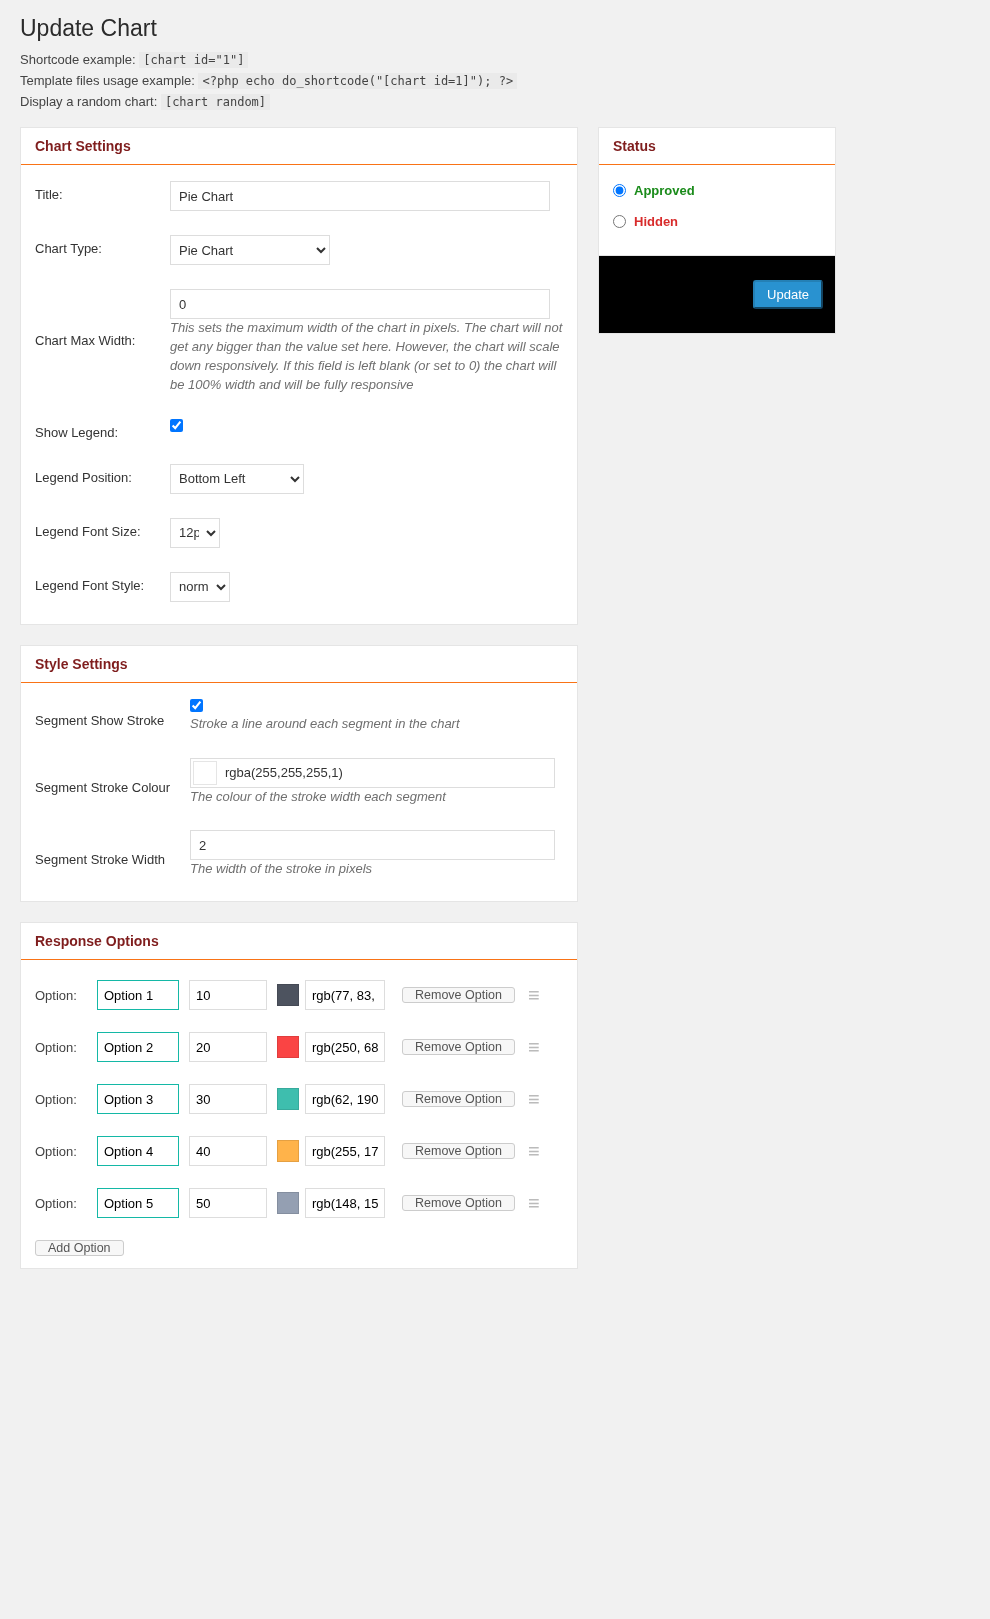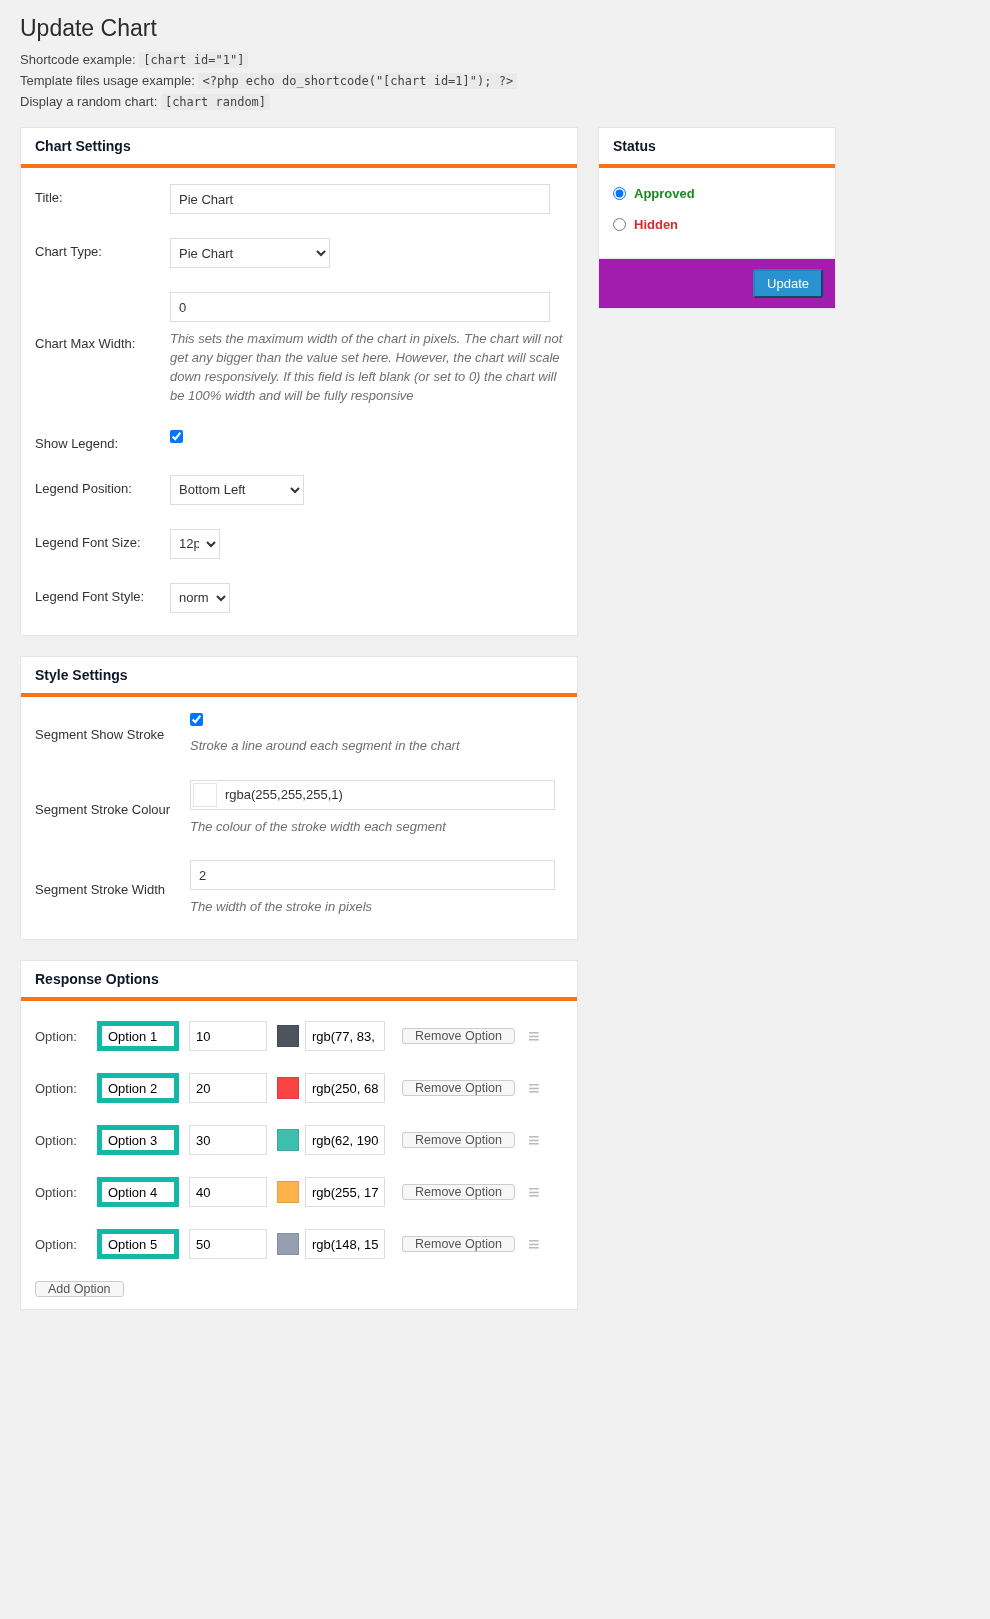--- a/index.html
+++ b/index.html
@@ -23,31 +23,31 @@
     .side-col { flex: 0 0 238px; }
     .panel {
       background: #fff;
       border: 1px solid #e5e5e5;
       margin-bottom: 20px;
     }
     .panel-header {
       padding: 10px 14px;
       font-size: 14px;
       font-weight: 600;
-      color: #0f172a;
-      border-bottom: 4px solid #f97316;
+      color: #7f1d1d;
+      border-bottom: 1px solid #f97316;
     }
     .panel-body { padding: 16px 14px 22px 14px; }
-    .panel-footer { background: #a21caf; border-top: 1px solid #e5e5e5; padding: 10px 12px; text-align: right; }
+    .panel-footer { background: #000000; border-top: 1px solid #e5e5e5; padding: 24px 12px; text-align: right; }
 
     .form-row { display: flex; align-items: flex-start; margin-bottom: 24px; }
     .form-row:last-child { margin-bottom: 0; }
     .form-row > label { flex: 0 0 135px; font-size: 13px; color: #333; padding-top: 6px; }
     .form-row > .field { flex: 1; }
-    .helper { font-style: italic; color: #6f6f6f; font-size: 13px; margin-top: 8px; line-height: 1.45; }
+    .helper { font-style: italic; color: #6f6f6f; font-size: 13px; margin-top: 0; line-height: 1.45; }
 
     input[type=text].txt {
       width: 380px; max-width: 100%;
       height: 30px;
       padding: 0 8px;
       border: 1px solid #ddd;
       font: inherit;
       color: #333;
     }
     select {
@@ -63,21 +63,21 @@
     .sel-sm   { width: 50px; }
     .sel-tiny { width: 60px; }
 
     .color-wrap { display: flex; align-items: center; width: 380px; border: 1px solid #ddd; height: 30px; }
     .swatch { width: 24px; height: 24px; margin: 2px; border: 1px solid rgba(0,0,0,0.1); }
     .color-wrap input { border: none; height: 26px; flex: 1; padding: 0 6px; font: inherit; color: #333; outline: none; }
 
     .rows-table { width: 100%; }
     .opt-row { display: flex; align-items: center; gap: 10px; margin-bottom: 22px; }
     .opt-label { font-size: 13px; color: #444; width: 52px; }
-    .in-name  { width: 82px; height: 30px; border: 5px solid #14b8a6; padding: 0 6px; font: inherit; }
+    .in-name  { width: 82px; height: 30px; border: 1px solid #14b8a6; padding: 0 6px; font: inherit; }
     .in-value { width: 78px; height: 30px; border: 1px solid #ddd; padding: 0 6px; font: inherit; }
     .opt-color { display: flex; align-items: center; width: 115px; }
     .opt-color .swatch { width: 22px; height: 22px; margin: 0 6px 0 0; }
     .opt-color input { width: 80px; height: 30px; border: 1px solid #ddd; padding: 0 6px; font: inherit; }
     .btn { background: #f7f7f7; border: 1px solid #ccc; border-radius: 3px; font: inherit; font-size: 12.5px; color: #555; height: 16px; padding: 0 12px; cursor: pointer; }
     .btn-primary { background: #2992d0; border-color: #2480b5; color: #fff; font-size: 13px; padding: 5px 12px; border-radius: 3px; cursor: pointer; }
     .drag { color: #bbb; font-size: 20px; user-select: none; width: 18px; text-align: center; cursor: grab; }
 
     .status-opt { display: flex; align-items: center; margin-bottom: 16px; font-size: 13px; font-weight: 600; }
     .status-opt input { margin-right: 8px; }

